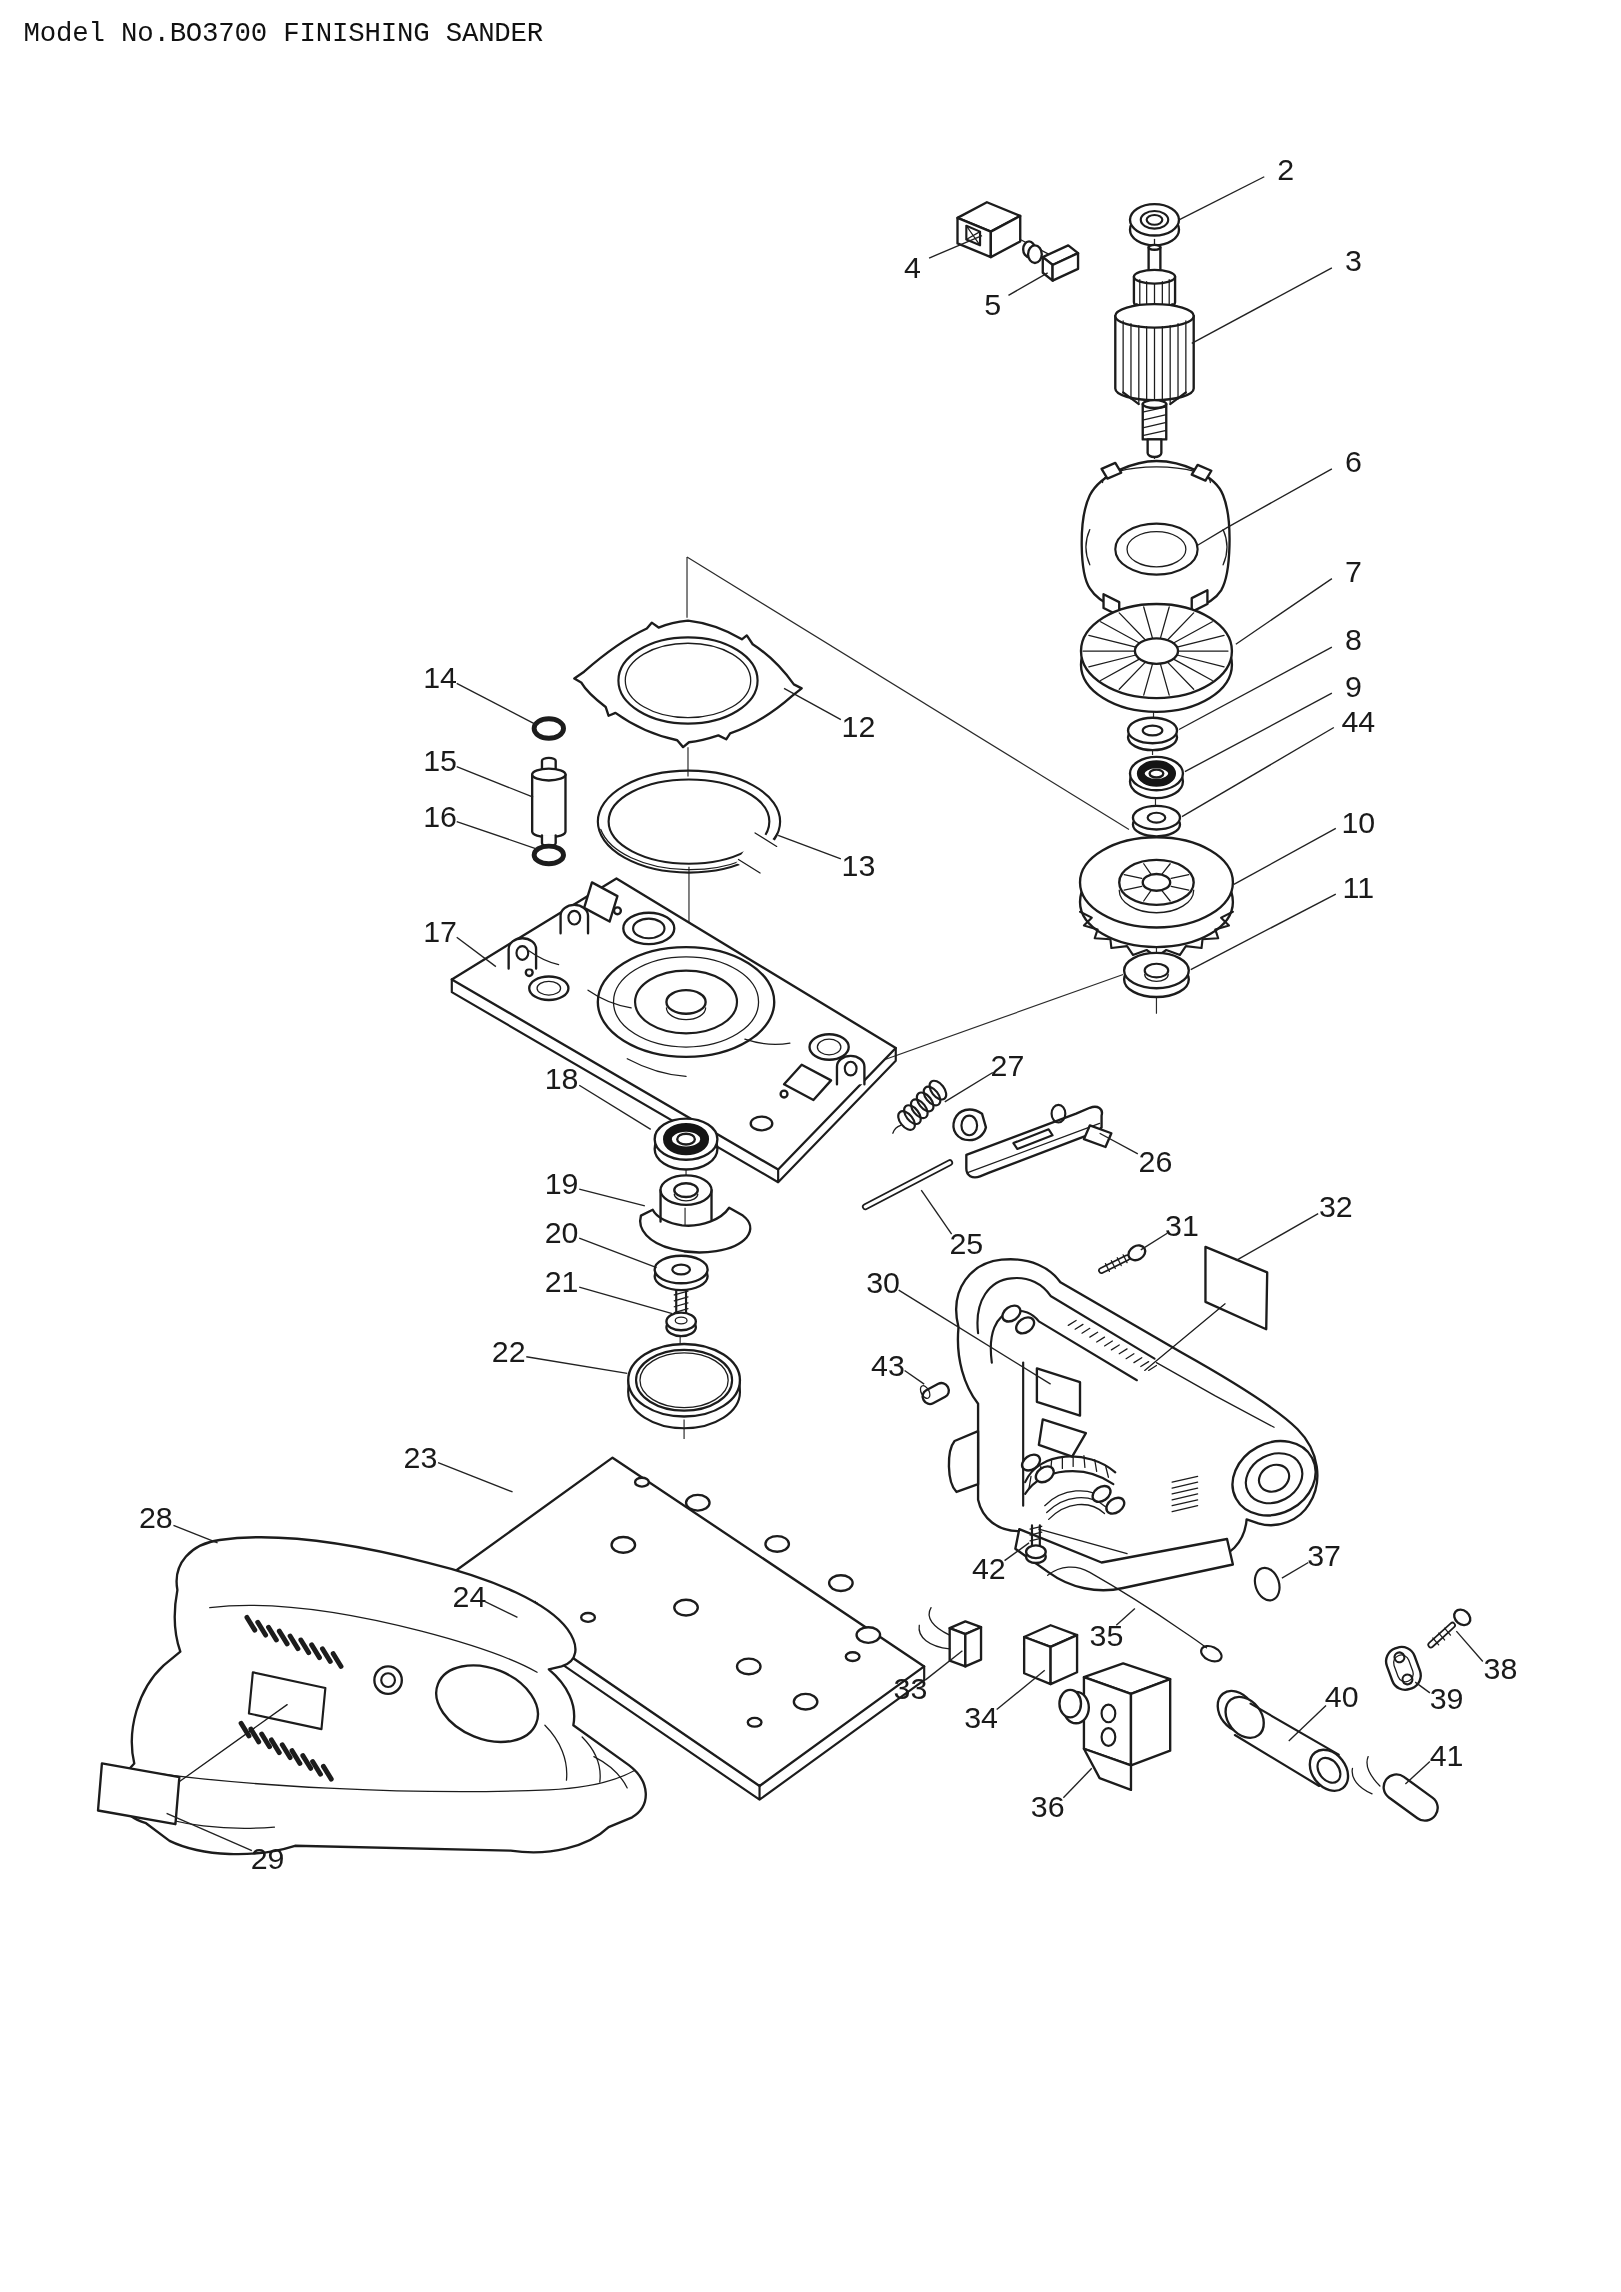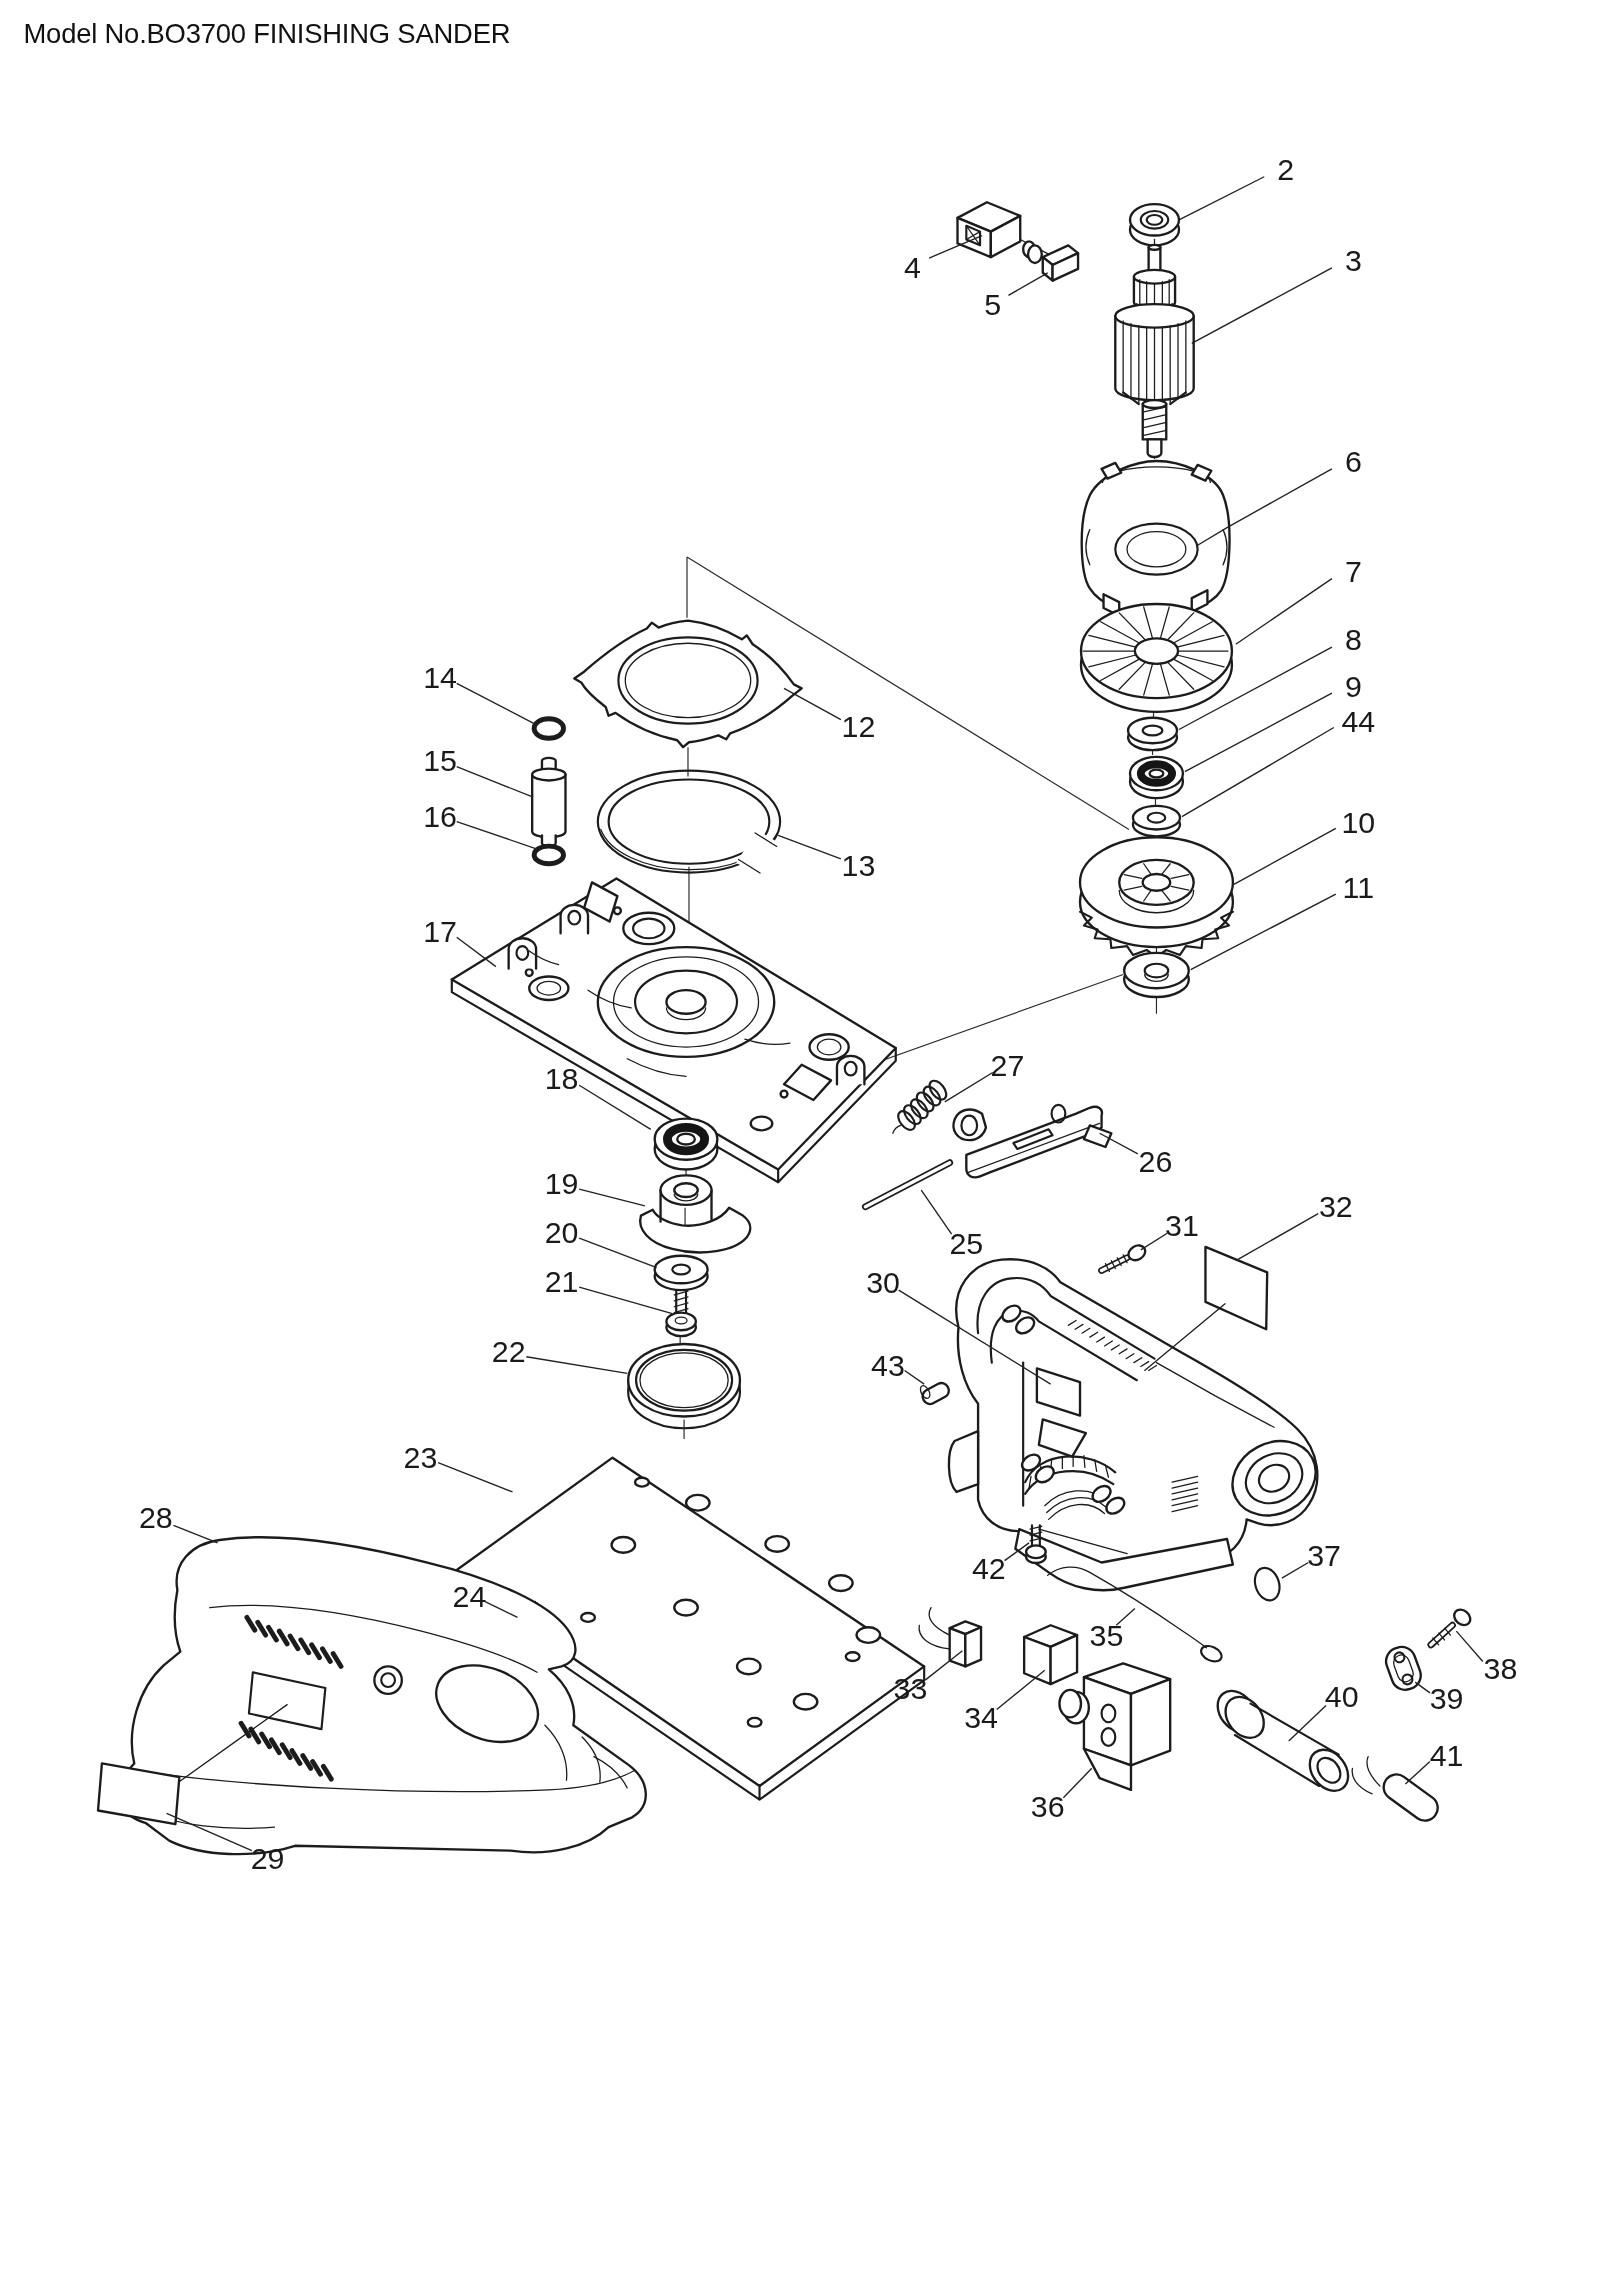--- a/index.html
+++ b/index.html
@@ -1,20 +1,20 @@
 <!DOCTYPE html>
 <html><head>
 <meta charset="utf-8">
 <style>
   html,body{margin:0;padding:0;background:#ffffff;}
   body{width:1621px;height:2293px;position:relative;font-family:"Liberation Sans",sans-serif;}
   .page-title{
     position:absolute;left:23.5px;top:17.6px;margin:0;
     font-size:27.4px;font-weight:400;color:#111;letter-spacing:-0.2px;
-    font-family:Liberation Sans, sans-serif;
+    font-family:Liberation Mono, monospace;
   }
   svg.diagram{position:absolute;left:0;top:0;width:1621px;height:2293px;}
   
   .o  {stroke:#1c1c1c;stroke-width:2.4;fill:#ffffff;stroke-linecap:round;stroke-linejoin:round;}
   .ol {stroke:#1c1c1c;stroke-width:2.2;fill:none;stroke-linecap:round;stroke-linejoin:round;}
   .d  {stroke:#1c1c1c;stroke-width:1.3;fill:none;stroke-linecap:round;stroke-linejoin:round;}
   .th {stroke:#1c1c1c;stroke-width:5;fill:none;stroke-linecap:round;}
   .axis{stroke:#2b2b2b;stroke-width:1.2;fill:none;}
   .leader{stroke:#222;stroke-width:1.4;fill:none;}
   .callout{font-family:"Liberation Sans",sans-serif;font-size:31px;fill:#1a1a1a;

